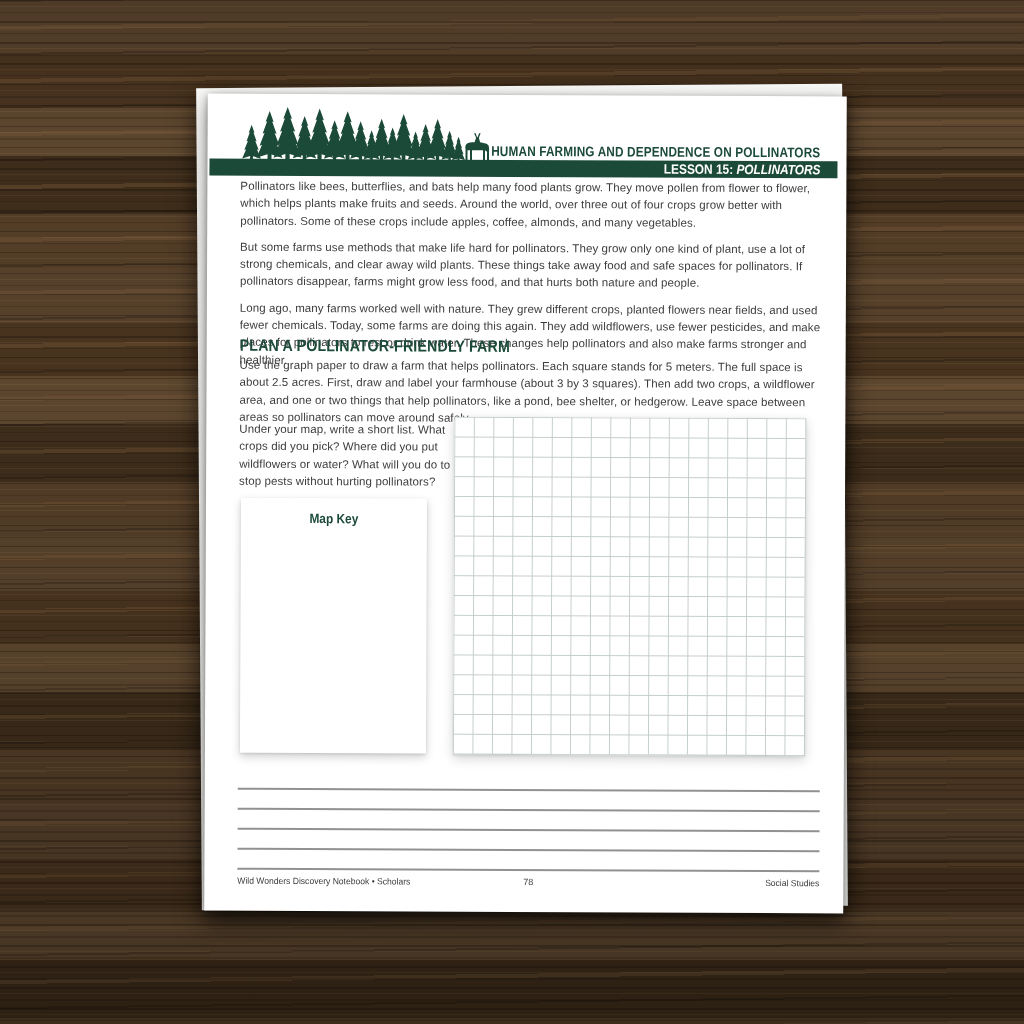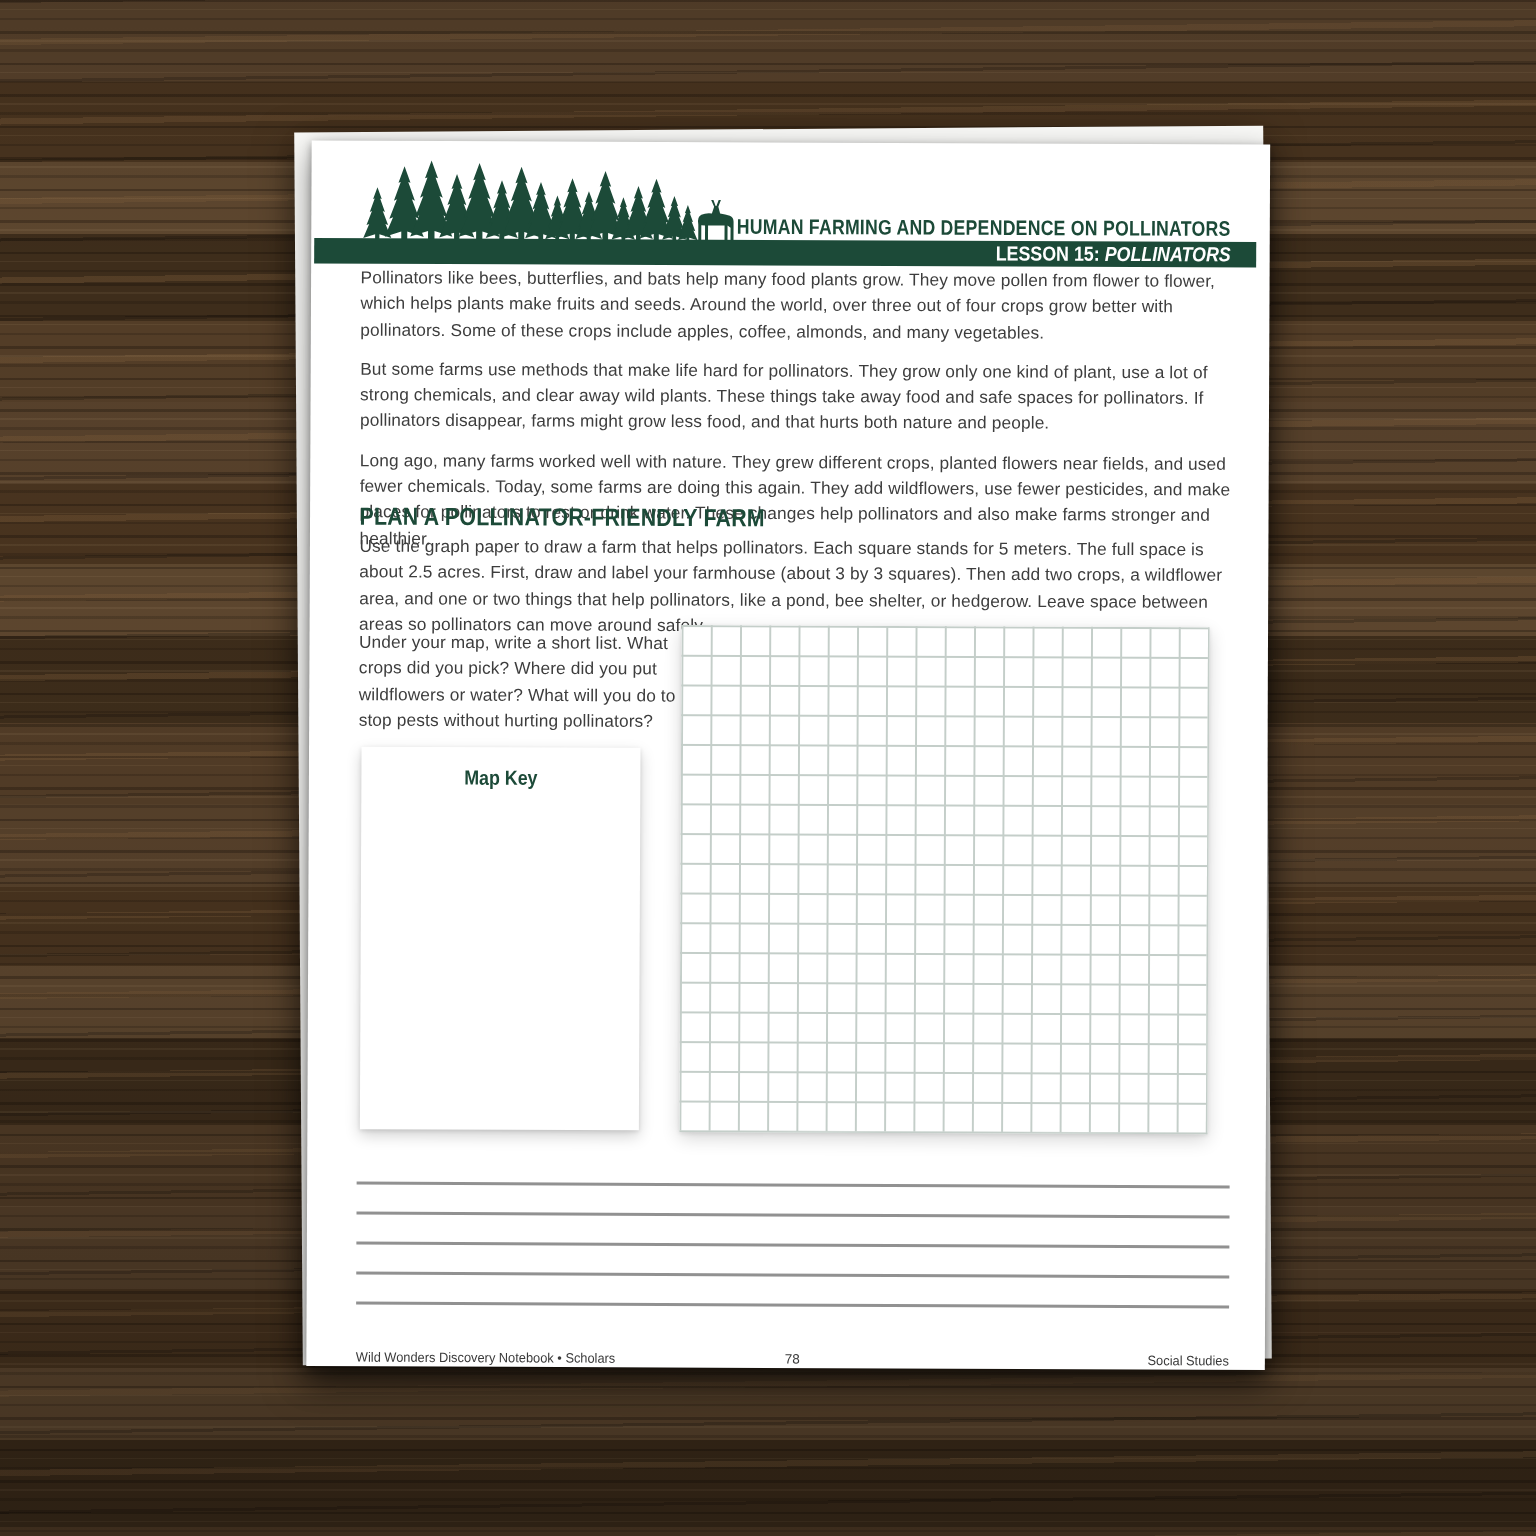--- a/index.html
+++ b/index.html
@@ -102,21 +102,21 @@
   .wline{position:absolute;left:33px;right:24px;height:0;border-top:2px solid var(--wline);}
   .wline.l1{top:694px;} .wline.l2{top:714px;} .wline.l3{top:734px;}
   .wline.l4{top:754px;} .wline.l5{top:774px;}
   
   .footer{
     position:absolute;left:33px;right:24px;top:782px;
     display:flex;align-items:baseline;
     font-size:9px;color:#3a3a3a;
   }
   .footer .fleft{flex:1;text-align:left;transform:scaleX(0.95);transform-origin:0 50%;}
-  .footer .fcenter{flex:0 0 auto;margin-top:24px;}
+  .footer .fcenter{flex:0 0 auto;}
   .footer .fright{flex:1;text-align:right;transform:scaleX(0.95);transform-origin:100% 50%;}
 </style>
 </head>
 <body>
 
 <div class="scene">
 
   <div class="sheet back"></div>
 
   <div class="sheet main">

